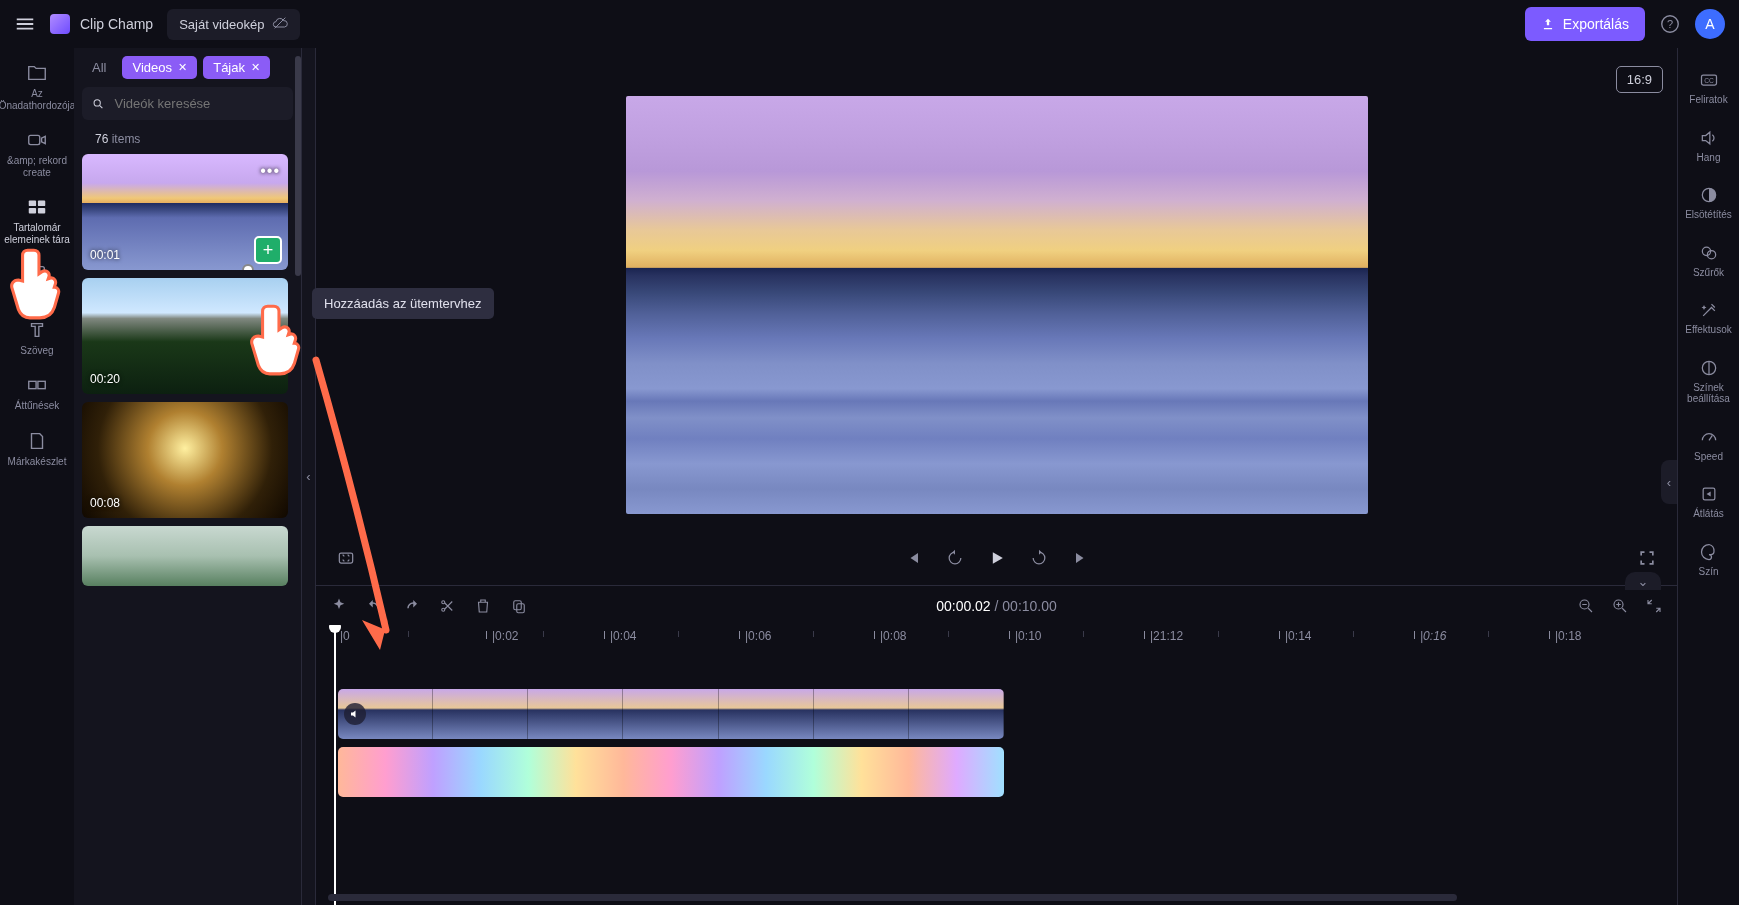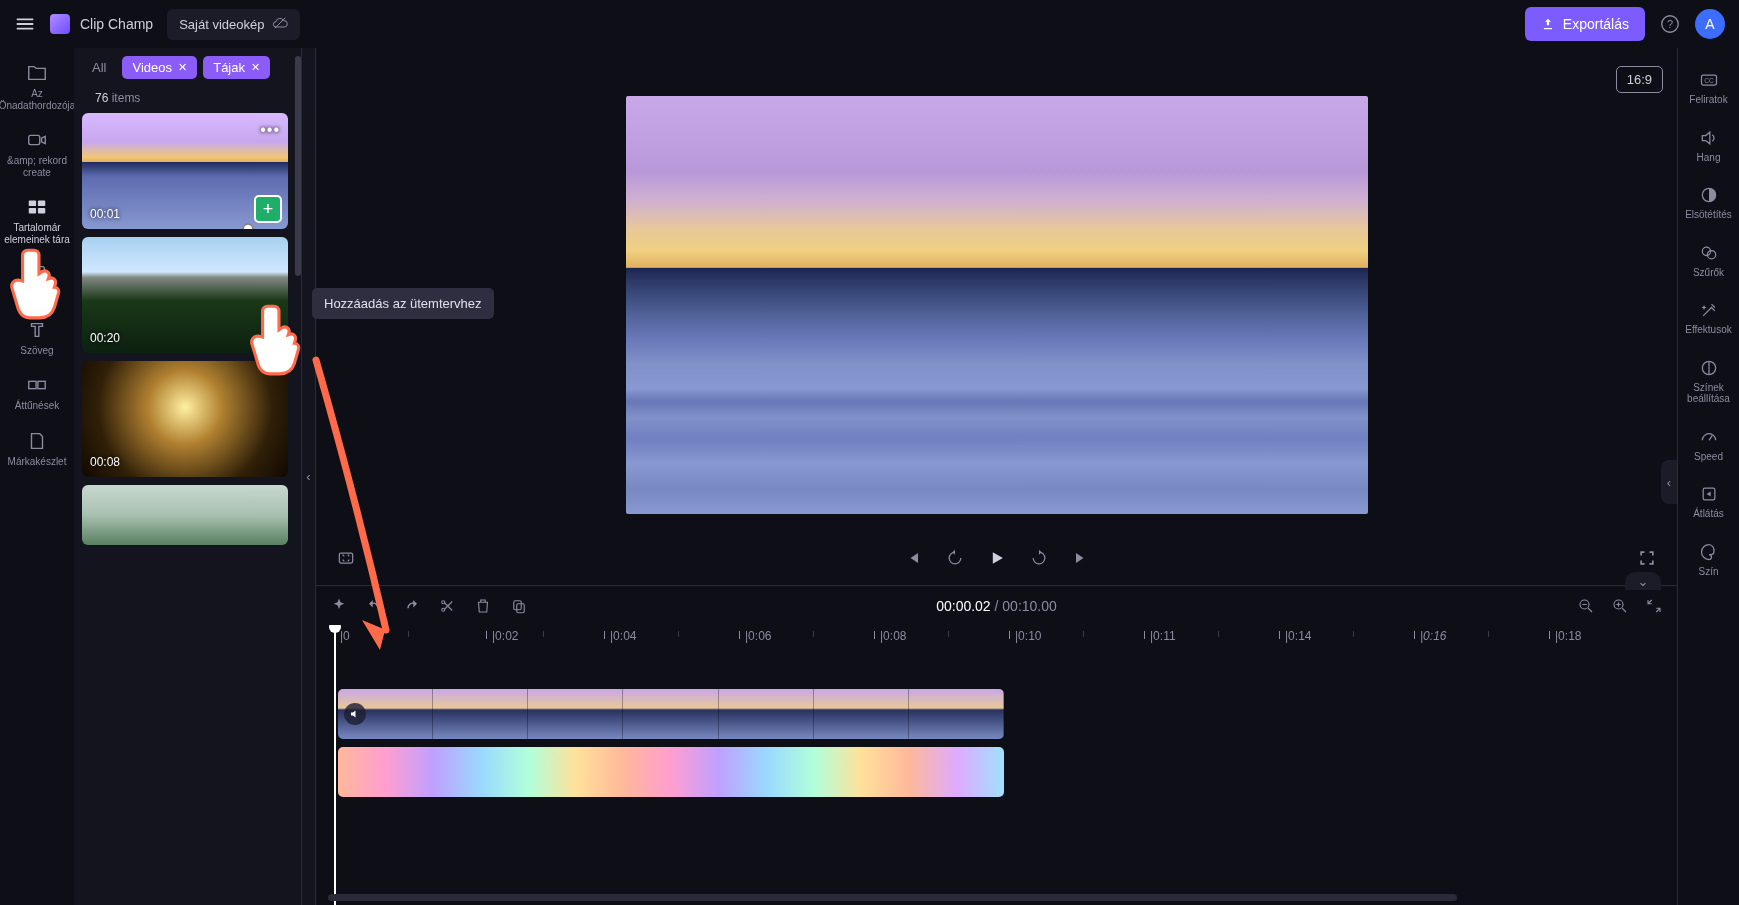--- a/index.html
+++ b/index.html
@@ -238,20 +238,27 @@
         </div>
       <div class="chip sel">
           <span>Videos</span>
           <span class="x">✕</span>
         </div>
       <div class="chip sel">
           <span>Tájak</span>
           <span class="x">✕</span>
         </div>
     </div>
+    <div class="search">
+      <svg viewBox="0 0 24 24">
+          <circle cx="10" cy="10" r="6" fill="none" stroke="currentColor" stroke-width="2"></circle>
+          <path d="M15 15l5 5" stroke="currentColor" stroke-width="2"></path>
+        </svg>
+      <input placeholder="Videók keresése" style="">
+    </div>
     <div class="count"><b>76</b>&nbsp;<span>items</span></div>
     <div class="thumbs">
       <div class="thumb scene-fuji">
         <span class="more">•••</span>
         <span class="dur">00:01</span>
         <div class="add">+</div>
         <div class="slider-dot"></div>
       </div>
       <div class="thumb scene-forest">
         <span class="dur">00:20</span>
@@ -354,21 +361,21 @@
           <div class="tick" style="left: 164px;">|0:02</div>
           <div class="minor" style="left: 214.5px;"></div>
           <div class="tick" style="left: 282px;">|0:04</div>
           <div class="minor" style="left: 349.5px;"></div>
           <div class="tick" style="left: 417px;">|0:06</div>
           <div class="minor" style="left: 484.5px;"></div>
           <div class="tick" style="left: 552px; text-align: right;">|0:08</div>
           <div class="minor" style="left: 619.5px;"></div>
           <div class="tick" style="left: 687px;">|0:10</div>
           <div class="minor" style="left: 754.5px;"></div>
-          <div class="tick" style="left: 822px;">|0:11</div>
+          <div class="tick" style="left: 822px;">|21:12</div>
           <div class="minor" style="left: 889.5px;"></div>
           <div class="tick" style="left: 957px;">|0:14</div>
           <div class="minor" style="left: 1024.5px;"></div>
           <div class="tick" style="left: 1092px; font-style: italic;">|0:16</div>
           <div class="minor" style="left: 1159.5px;"></div>
           <div class="tick" style="left: 1227px;">|0:18</div>
         </div>
       <div class="playhead"></div>
       <div class="tracks">
         <div class="clip vid">

